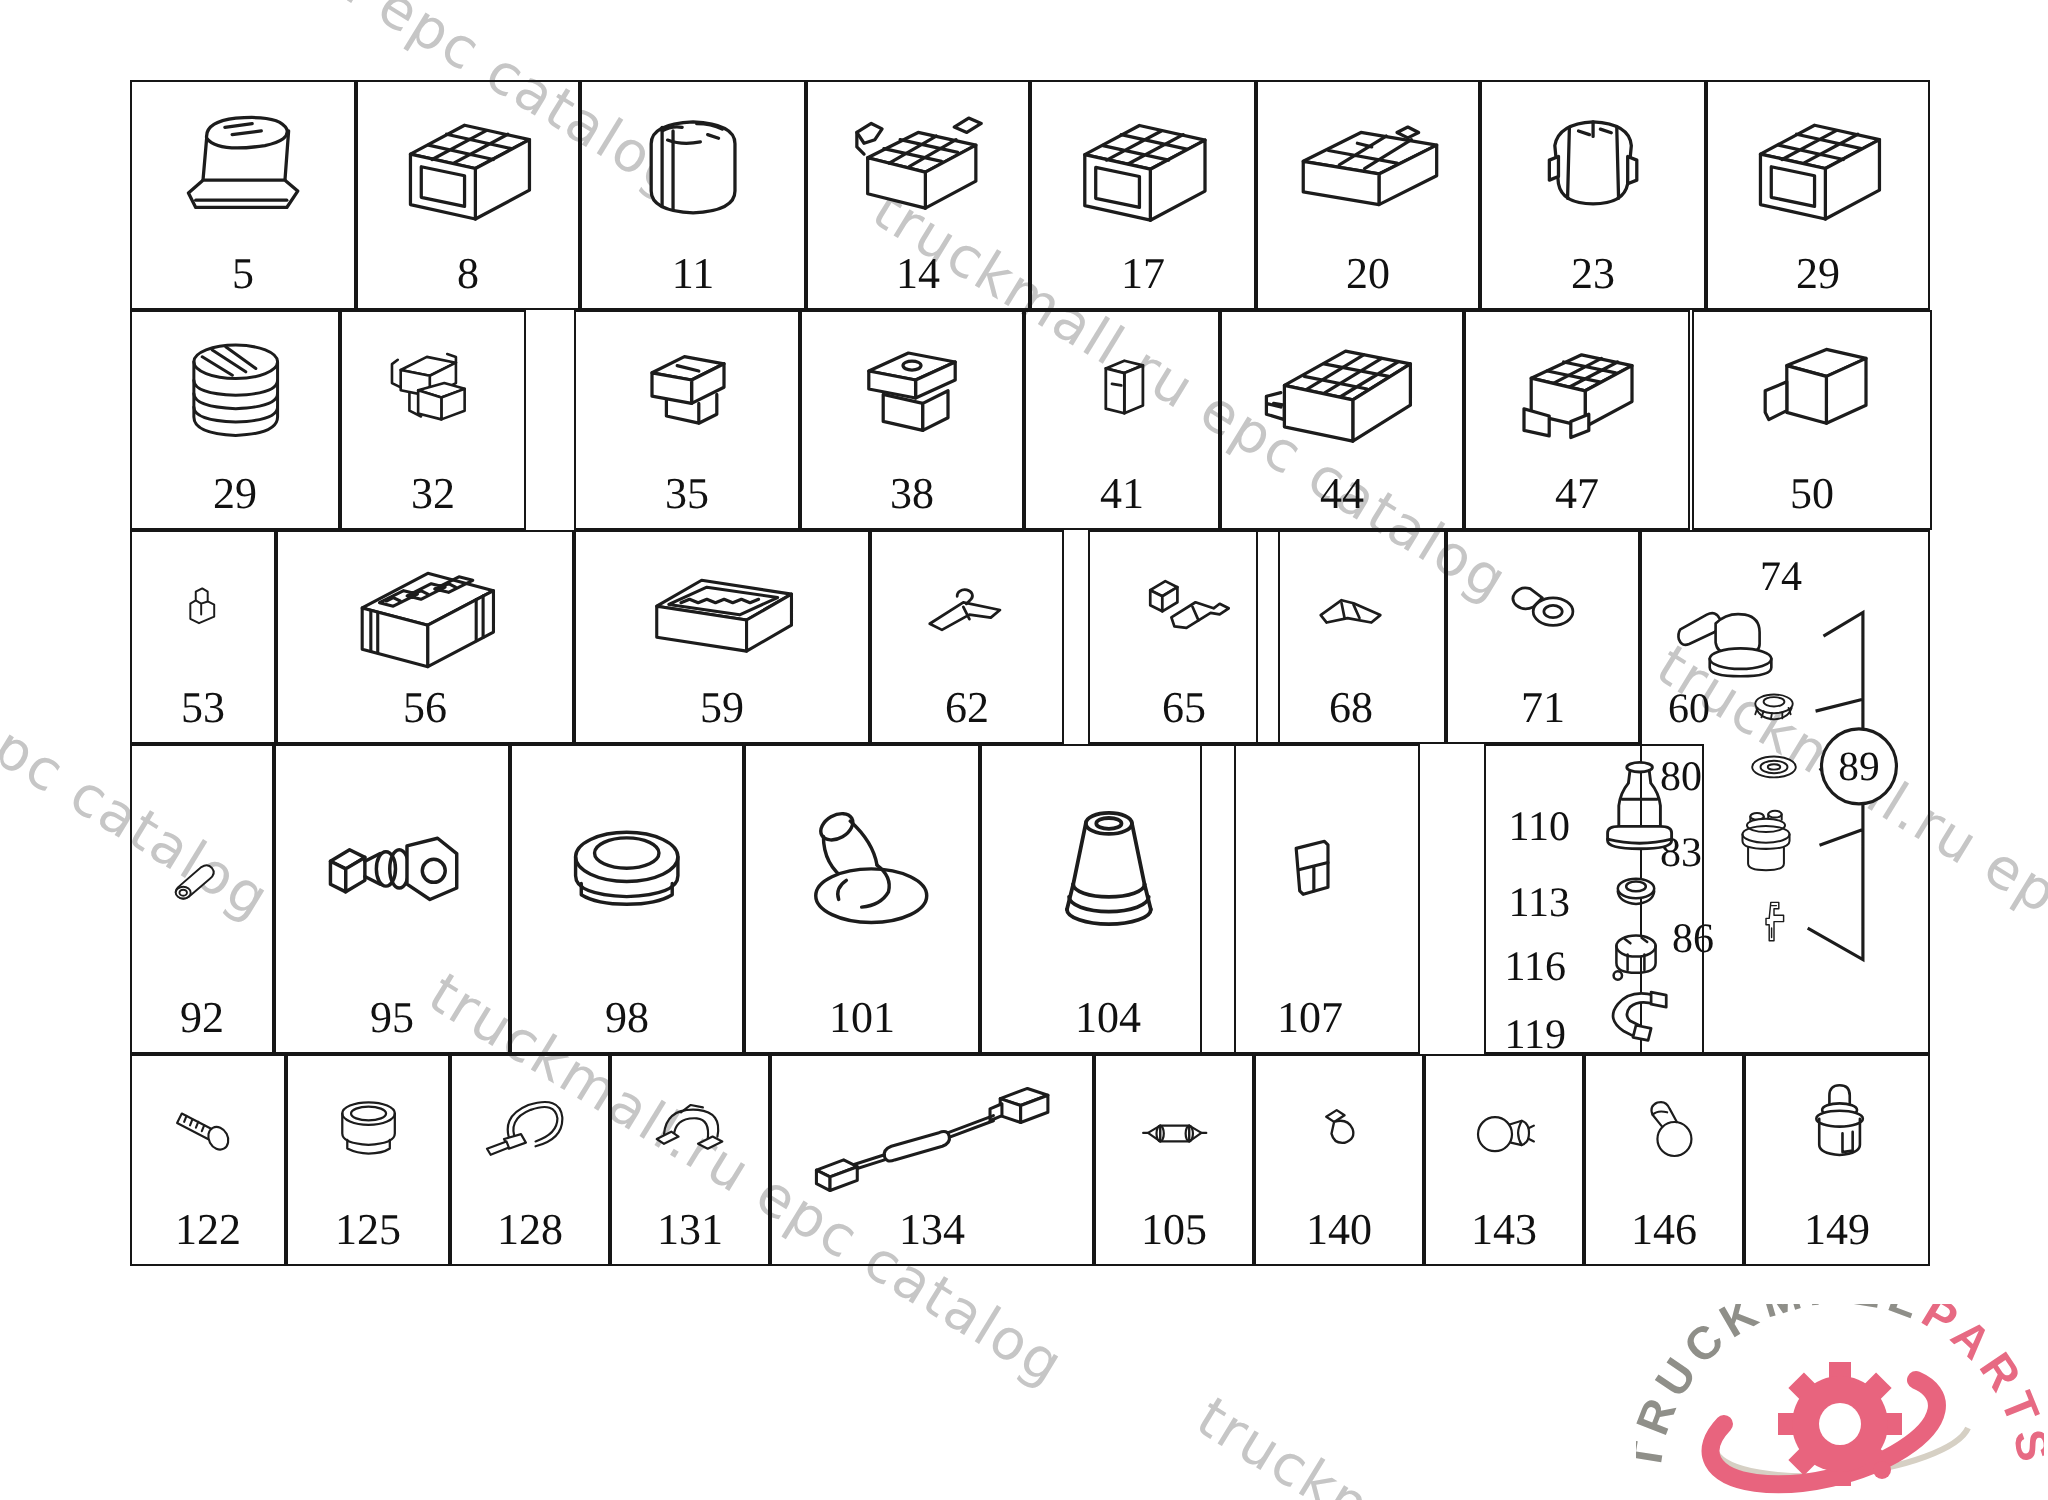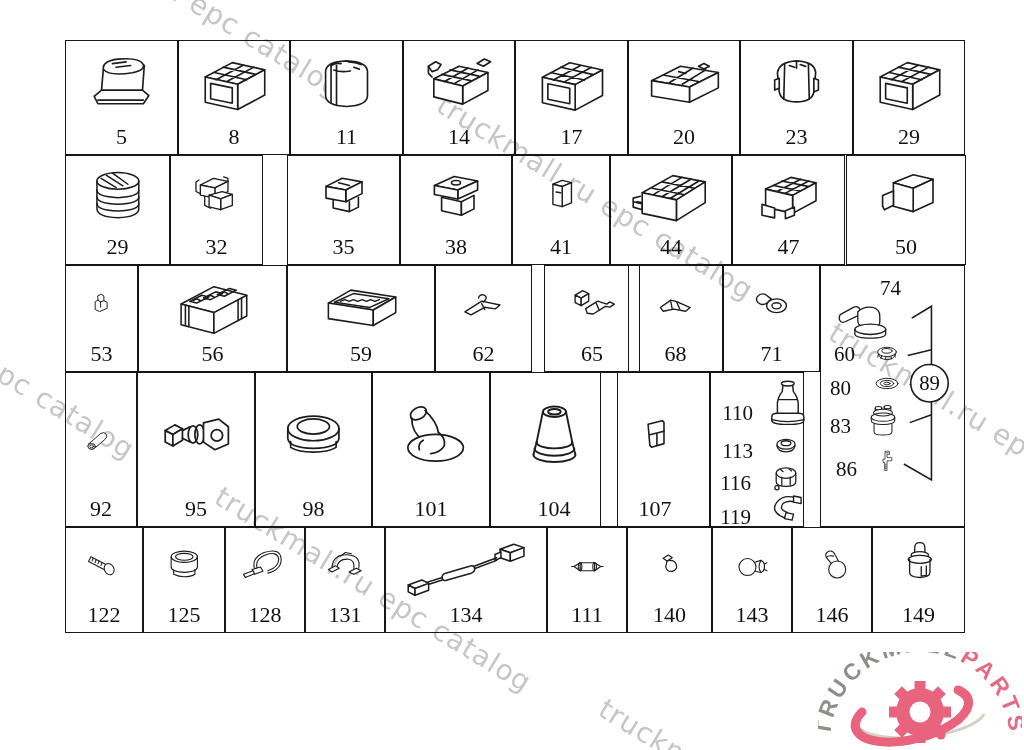--- a/index.html
+++ b/index.html
@@ -504,21 +504,21 @@
             <g fill="#fff" stroke="#1c1c1c" stroke-width="1.8" stroke-linejoin="round" stroke-linecap="round">
               <path d="M38 31 L62 31 L62 44 L38 44 Z"></path>
               <path d="M38 31 L28 37 L38 44 Z"></path>
               <path d="M62 31 L72 37 L62 44 Z"></path>
               <path d="M24 37 L28 37 M72 37 L76 37" fill="none"></path>
               <ellipse cx="38" cy="37.5" rx="3" ry="6.5" fill="none"></ellipse>
               <ellipse cx="62" cy="37.5" rx="3" ry="6.5" fill="none"></ellipse>
             </g>
           </svg>
         </span>
-        <span class="num">111</span>
+        <span class="num">105</span>
       </div>
       <div class="cell" style="left:627px;top:527px;width:85px;height:106px">
         <span class="icon">
           <svg viewBox="0 0 100 80" preserveAspectRatio="xMidYMid meet">
             <g fill="#fff" stroke="#1c1c1c" stroke-width="1.8" stroke-linejoin="round" stroke-linecap="round">
               <path d="M40 25 L48 20 L54 24 L46 29 Z"></path>
               <path d="M46 29 Q56 26 60 34 Q63 42 54 45 Q46 46 44 38 Z"></path>
             </g>
           </svg>
         </span>
@@ -610,21 +610,21 @@
             </g>
           </svg></span>
         <span class="glabel" style="left:-4px;top:193px">86</span>
         <span class="gicon" style="left:46px;top:172px;width:40px;height:56px"><svg viewBox="0 0 100 90" preserveAspectRatio="xMidYMid meet">
             <g fill="#fff" stroke="#1c1c1c" stroke-width="1.8" stroke-linejoin="round" stroke-linecap="round">
               <path d="M46 8 L56 8 L56 16 L50 16 L50 24 L62 24 L62 32 L50 32 L50 56 L44 56 L44 36 L40 36 L40 28 L44 28 Z"></path>
               <path d="M47 12 L53 12 M47 40 L47 52" fill="none"></path>
             </g>
           </svg></span>
       </div>
-      <div class="gcell" style="left:710px;top:372px;width:94px;height:155px">
+      <div class="gcell" style="left:742px;top:372px;width:110px;height:155px">
         <span class="glabel" style="left:2px;top:30px">110</span>
         <span class="gicon" style="left:48px;top:4px;width:56px;height:62px"><svg viewBox="0 0 70 75" preserveAspectRatio="xMidYMid meet">
             <g fill="#fff" stroke="#1c1c1c" stroke-width="1.8" stroke-linejoin="round" stroke-linecap="round">
               <ellipse cx="36" cy="7" rx="8" ry="3"></ellipse>
               <path d="M30 9 L29 17 Q24 23 23 31 L23 44 M42 9 L43 17 Q48 23 49 31 L49 44 M25 27 L47 27" fill="none"></path>
               <path d="M16 48 Q16 44 23 44 L49 44 Q56 44 56 48 L56 53 Q56 58 36 58 Q16 58 16 53 Z"></path>
               <path d="M16 52 Q36 57 56 52" fill="none"></path>
             </g>
           </svg></span>
         <span class="glabel" style="left:2px;top:68px">113</span>

